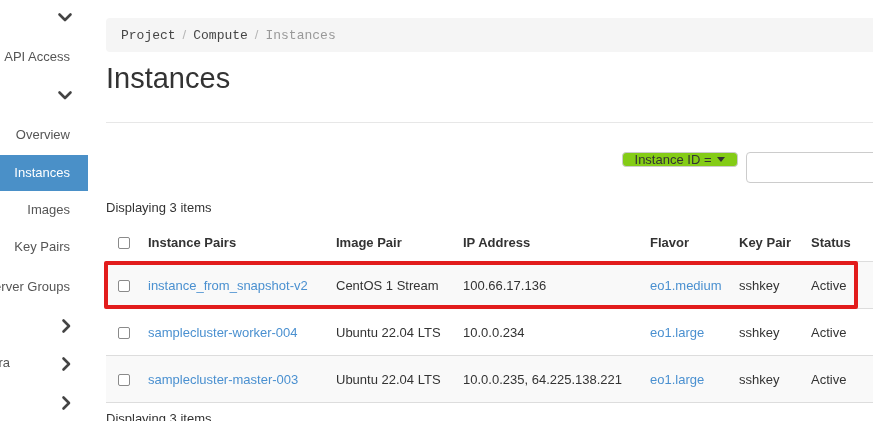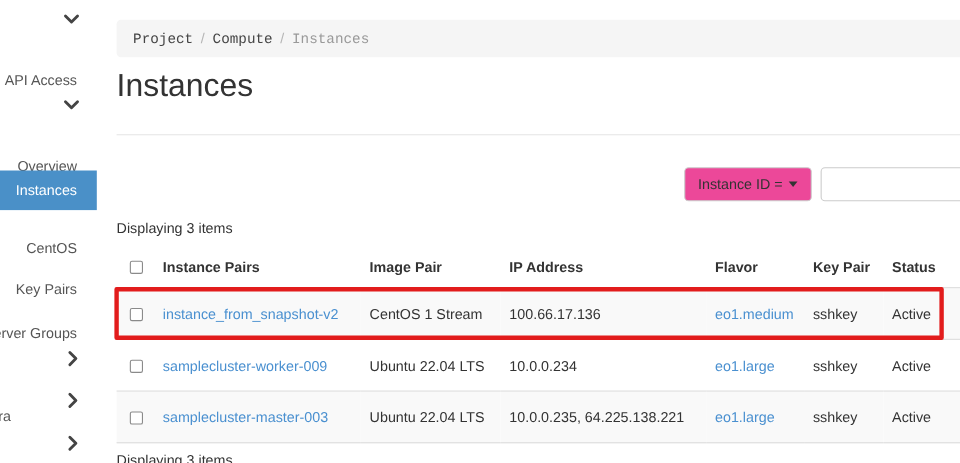--- a/index.html
+++ b/index.html
@@ -5,43 +5,43 @@
   html,body{margin:0;padding:0;}
   body{
     width:873px;height:421px;position:relative;overflow:hidden;
     background:#fff;font-family:"Liberation Sans","DejaVu Sans",sans-serif;
     color:#333;
   }
   
   .sidebar{position:absolute;left:0;top:0;width:88px;height:421px;background:#fff;}
   .side-item{
     position:absolute;right:18px;font-size:13px;color:#555;line-height:20px;
-    white-space:nowrap;cursor:pointer;margin-top:16px;
+    white-space:nowrap;cursor:pointer;
   }
   .side-selected{
     position:absolute;left:0;top:155px;width:88px;height:36px;
     line-height:36px;text-align:right;padding-right:18px;box-sizing:border-box;
     font-size:13px;color:#fff;cursor:pointer;
   }
   .caret{position:absolute;cursor:pointer;line-height:0;}
   
   .main{position:absolute;left:106px;top:0;width:900px;height:421px;}
   .breadcrumb{
     position:absolute;left:0;top:18px;width:790px;height:34px;line-height:34px;
     background:#f5f5f5;border-radius:4px;padding:0 15px;box-sizing:border-box;
     font-size:13px;white-space:nowrap;
   }
   .breadcrumb .crumb{color:#454545;cursor:pointer;font-family:Liberation Mono, monospace;}
   .breadcrumb .crumb.current{color:#999;cursor:default;}
   .breadcrumb .sep{color:#b5b5b5;margin:0 7px;}
   .page-title{position:absolute;left:0;top:62px;font-size:29px;font-weight:400;color:#333;}
   .title-rule{position:absolute;left:0;top:122px;width:790px;border-top:1px solid #e7e7e7;}
   .filter-btn{
-    position:absolute;left:516px;top:152px;width:116px;height:31px;
-    background:#ec4899;border:1px solid #ccc;border-radius:4px;box-sizing:border-box;
+    position:absolute;left:516px;top:152px;width:116px;height:15px;
+    background:#84cc16;border:1px solid #ccc;border-radius:4px;box-sizing:border-box;
     font-size:13px;color:#333;display:flex;align-items:center;justify-content:center;
     gap:6px;cursor:pointer;font-family:"Liberation Sans",sans-serif;
   }
   .tri-down{
     width:0;height:0;border-left:4px solid transparent;border-right:4px solid transparent;
     border-top:5px solid #333;display:inline-block;
   }
   .search-input{
     position:absolute;left:640px;top:152px;width:260px;height:31px;
     border:1px solid #ccc;border-radius:4px;box-sizing:border-box;padding:0 8px;
@@ -89,21 +89,21 @@
   <span class="caret" style="right:15px;top:90px;">
     <svg width="16" height="11" viewBox="0 0 16 11">
         <path d="M2.5 2.5 L8 8 L13.5 2.5" stroke="#444" stroke-width="2.6" fill="none" stroke-linecap="round" stroke-linejoin="round"></path>
       </svg>
   </span>
 
   <span class="side-item" style="top:125px;text-align:center;">Overview</span>
 
   <div class="side-selected" style="background:#4a90c8;">Instances</div>
 
-  <span class="side-item" style="top:200px;">CentOS</span>
+  <span class="side-item" style="top:200px;">Images</span>
   <span class="side-item" style="top:237px;">Key Pairs</span>
   <span class="side-item" style="top:277px;">Server Groups</span>
 
   <span class="caret" style="right:16px;top:318px;">
     <svg width="11" height="16" viewBox="0 0 11 16">
         <path d="M2.5 2.5 L8 8 L2.5 13.5" stroke="#444" stroke-width="2.6" fill="none" stroke-linecap="round" stroke-linejoin="round"></path>
       </svg>
   </span>
 
   <span class="side-item" style="top:353px;right:78px;">ra</span>
@@ -164,21 +164,21 @@
           <td class="chk"><input type="checkbox" style=""></td>
           <td><a class="cell-link">instance_from_snapshot-v2</a></td>
           <td>CentOS 1 Stream</td>
           <td>100.66.17.136</td>
           <td><a class="cell-link">eo1.medium</a></td>
           <td>sshkey</td>
           <td>Active</td>
         </tr>
         <tr>
           <td class="chk"><input type="checkbox" style=""></td>
-          <td><a class="cell-link">samplecluster-worker-009</a></td>
+          <td><a class="cell-link">samplecluster-worker-004</a></td>
           <td>Ubuntu 22.04 LTS</td>
           <td>10.0.0.234</td>
           <td><a class="cell-link">eo1.large</a></td>
           <td>sshkey</td>
           <td>Active</td>
         </tr>
         <tr class="stripe">
           <td class="chk"><input type="checkbox" style=""></td>
           <td><a class="cell-link">samplecluster-master-003</a></td>
           <td>Ubuntu 22.04 LTS</td>

